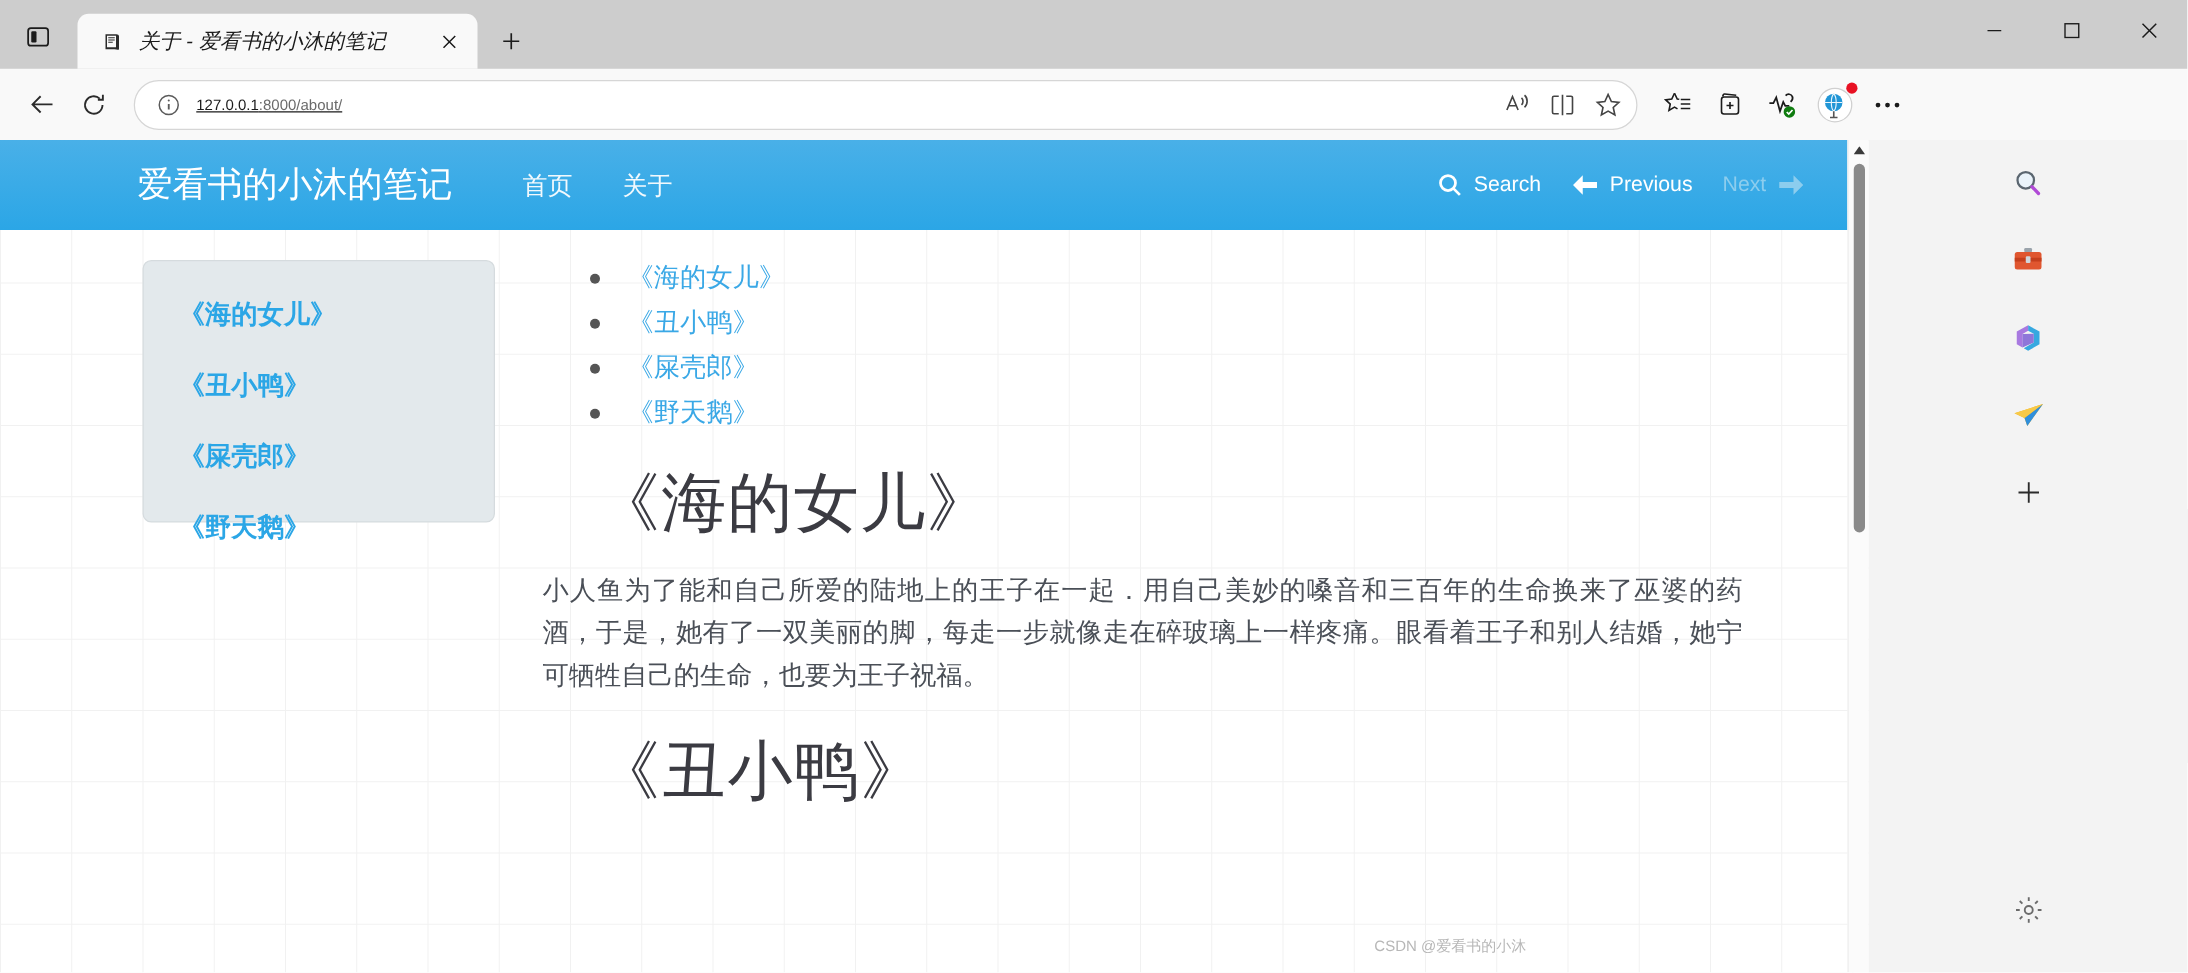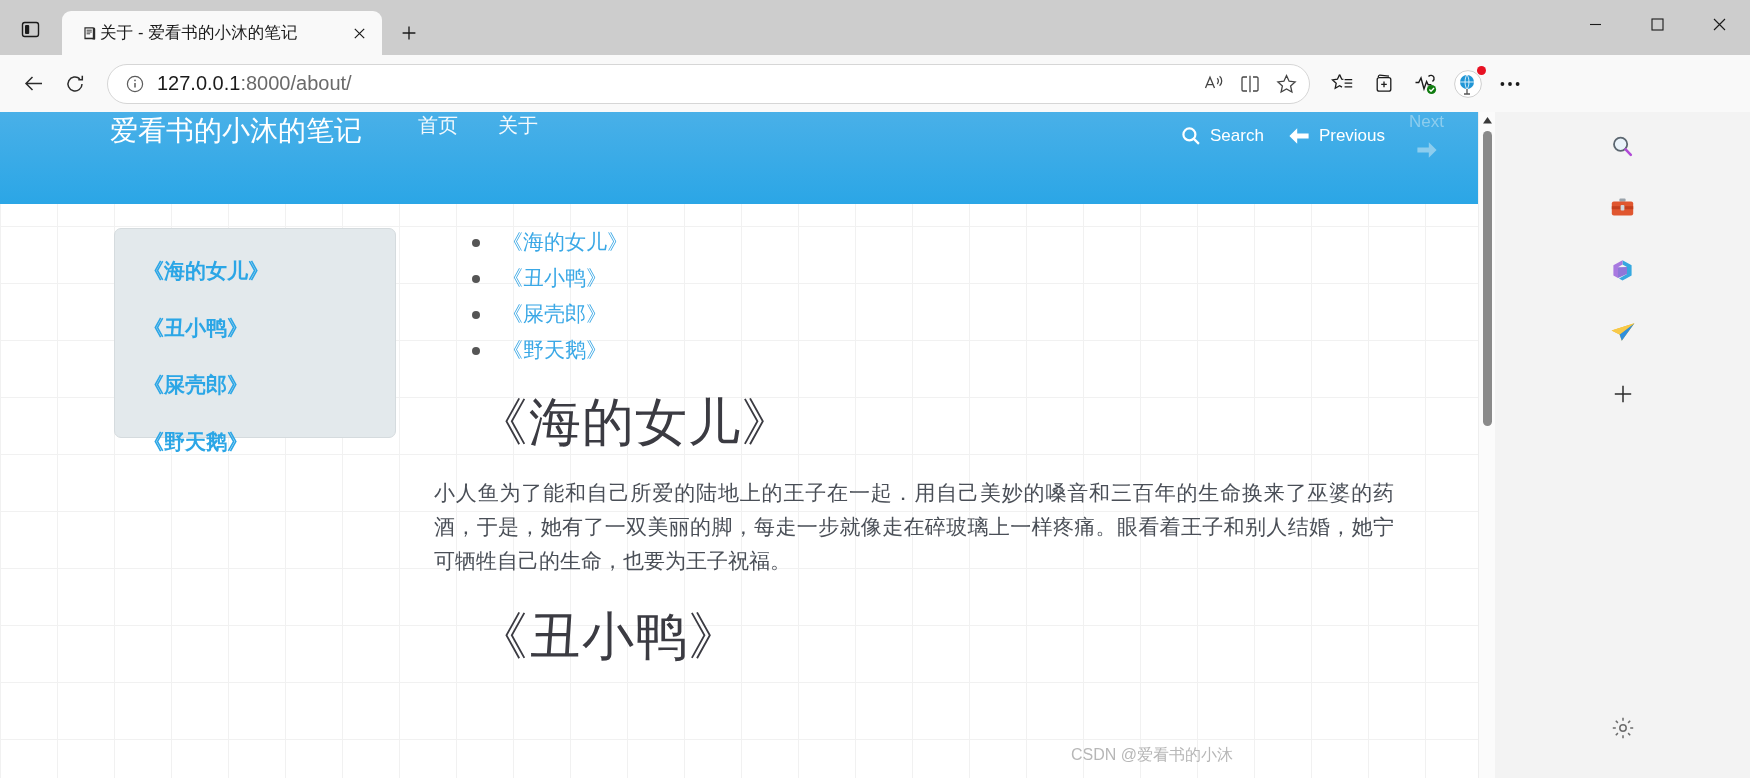--- a/index.html
+++ b/index.html
@@ -36,22 +36,24 @@
   }
 
   .tab {
     height: 44px;
     min-width: 320px;
     background: #f9f9f9;
     border-radius: 9px 9px 0 0;
     display: flex; align-items: center;
     padding: 0 10px 0 18px;
     margin-left: 10px;
-    position: relative;
-    cursor: pointer;
+    gap: 11px;
+    position: relative;
+    cursor: pointer;
+    font-style: italic;
   }
   .tab-favicon { width: 20px; height: 20px; display:flex; align-items:center; justify-content:center; }
   .tab-title {
     font-size: 16.5px; color: #1b1b1b;
     white-space: nowrap;
     flex: 1;
     letter-spacing: .1px;
   }
   .tab-close {
     width: 26px; height: 26px;
@@ -105,24 +107,25 @@
     max-width: 1203px;
   }
   .omni-info {
     width: 26px; height: 26px;
     display: flex; align-items: center; justify-content: center;
     margin-right: 9px;
     cursor: pointer;
   }
   .omni-url {
     flex: 1;
-    font-size: 20px;
+    font-size: 12px;
     color: #1b1b1b;
     white-space: nowrap;
     cursor: text;
+    text-decoration: underline;
   }
   .omni-url .dim { color: #6a6a6a; }
   .omni-btn {
     width: 34px; height: 32px;
     display: flex; align-items: center; justify-content: center;
     border-radius: 5px; cursor: pointer; margin-left: 2px;
   }
 
   .toolbtn {
     width: 40px; height: 40px;
@@ -165,22 +168,22 @@
     background: #8a8a8a;
     border-radius: 5px;
     margin-top: 2px;
     height: 295px;
     cursor: grab;
   }
 
   
   .site-header {
     background: linear-gradient(to bottom, #49b0e8 0%, #2ba6e6 100%);
-    height: 92px;
-    display: flex; align-items: flex-start;
+    height: 72px;
+    display: flex; align-items: center;
     padding: 0 34px 0 110px;
     color: #fff;
     width: 1478px;
   }
   .brand {
     font-size: 28px;
     color: #fff;
     margin-right: 36px;
     white-space: nowrap;
     cursor: pointer;
@@ -192,21 +195,21 @@
     white-space: nowrap;
     cursor: pointer;
     margin-left: 20px;
   }
   .nav-right { margin-left: auto; display: flex; align-items: center; gap: 24px; }
   .nav-action {
     font-size: 17px; color: #ffffff;
     display: flex; align-items: center; gap: 9px;
     white-space: nowrap; cursor: pointer;
   }
-  .nav-action.disabled { color: #8ccdee; cursor: default; flex-direction: column; }
+  .nav-action.disabled { color: #8ccdee; cursor: default; }
 
   
   .content {
     display: flex;
     padding-top: 24px;
   }
   .side-card {
     width: 282px;
     margin-left: 114px;
     background: #e3e9ec;
@@ -280,22 +283,22 @@
   .ebtn {
     width: 44px; height: 44px;
     margin-bottom: 18px;
     display: flex; align-items: center; justify-content: center;
     border-radius: 7px; cursor: pointer;
   }
   .ebtn.bottom { position: absolute; bottom: 10px; }
 
   .watermark {
     position: absolute;
-    right: 262px; bottom: 12px;
-    font-size: 16px;
+    right: 274px; bottom: 12px;
+    font-size: 12px;
     color: #b7b7b7;
     white-space: nowrap;
   }
 </style>
 </head>
 <body>
 
 <div class="browser">
 
   <div class="tabstrip">

